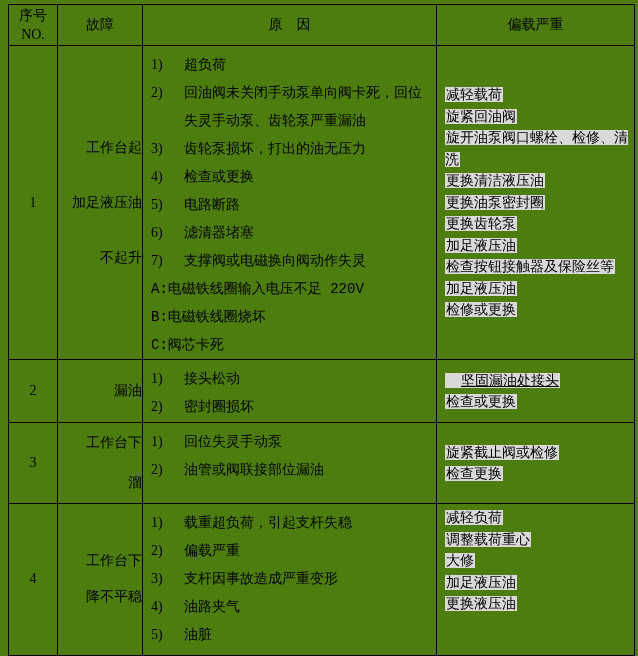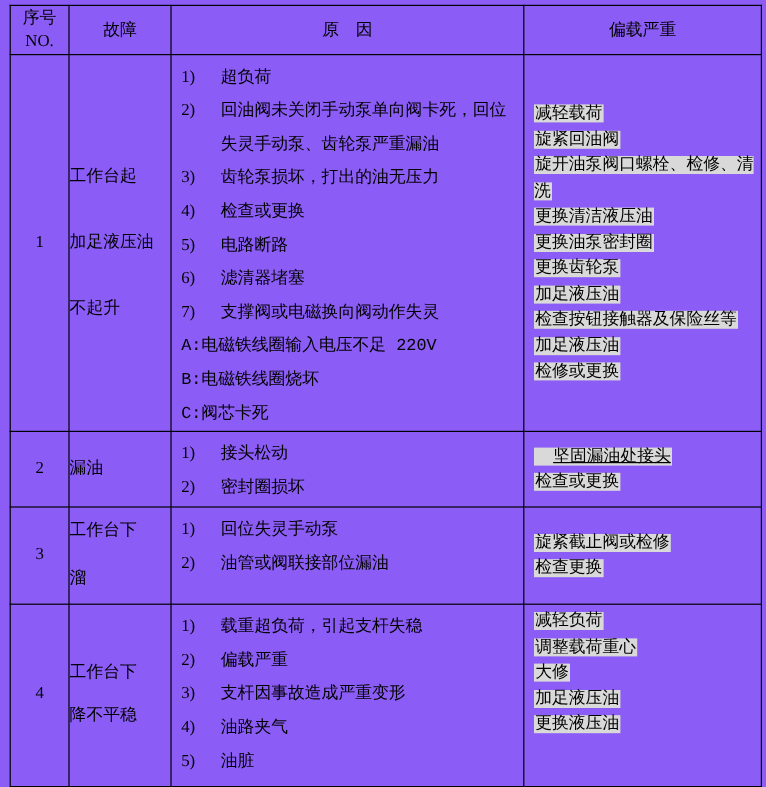--- a/index.html
+++ b/index.html
@@ -1,19 +1,19 @@
 <!DOCTYPE html>
 <html><head>
 <meta charset="utf-8">
 <style>
   html,body{margin:0;padding:0;background:#ffffff;}
   .page{
     position:relative;
     width:638px;height:656px;
-    background:#8b5cf6;
+    background:#4d7c0f;
     color:#000;
     font-family:"Liberation Serif", serif;
     font-size:14px;
     overflow:hidden;
   }
   table.tbl{
     position:absolute;left:8px;top:4px;
     width:626px;
     border-collapse:collapse;
     table-layout:fixed;
@@ -27,21 +27,21 @@
   }
   .tbl tr:last-child td{border-bottom-width:2px;}
   
   tr.hdr{height:41px;}
   th.h-no div{line-height:19px;text-align:center;}
   th{text-align:center;vertical-align:middle;}
   .pre{white-space:pre;}
   
   td.no-cell{text-align:center;vertical-align:middle;}
   
-  td.fault-cell{text-align:left;vertical-align:middle;}
+  td.fault-cell{text-align:right;vertical-align:middle;}
   .fault-cell .line{display:block;}
   .lh55 .line{line-height:55px;}
   .lh40 .line{line-height:40px;}
   .lh36 .line{line-height:36px;}
   
   td.cause-cell{vertical-align:top;padding:5px 4px 0 8px;}
   .cause{display:flex;line-height:28px;}
   .cause .num{flex:none;width:33px;}
   .cause .ct{flex:1;}
   .cause.plain{display:block;font-family:Liberation Mono, monospace;}

